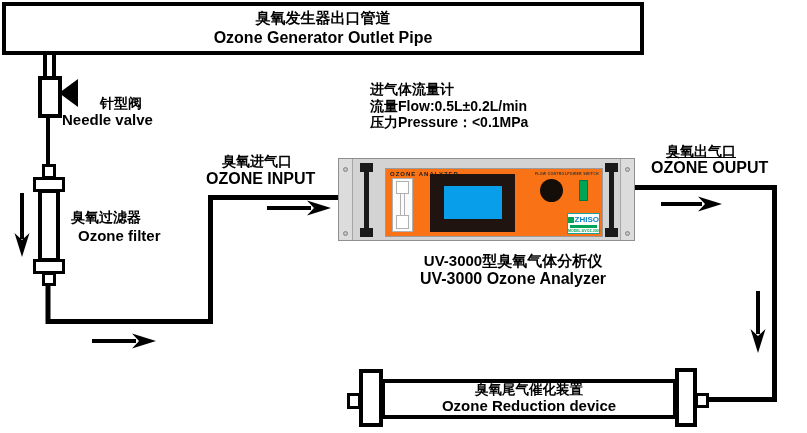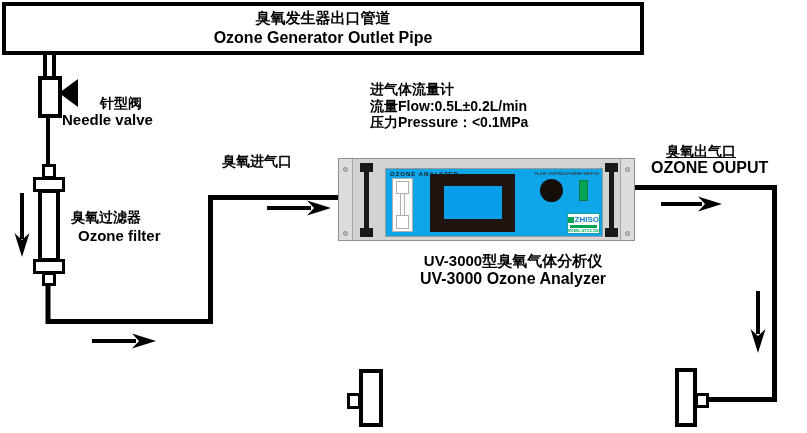--- a/index.html
+++ b/index.html
@@ -54,21 +54,21 @@
   .strip.r { right:0; border-left:1px solid #a6a6a6; }
   .screw { position:absolute; left:4px; width:5px; height:5px; border-radius:50%;
     background:#c2c2c2; border:1px solid #878787; }
   .screw.t { top:8px; } .screw.b { bottom:4px; }
   .handle { position:absolute; top:4px; width:13px; height:74px;
     display:flex; flex-direction:column; align-items:center; }
   .handle.l { left:21px; } .handle.r { left:266px; }
   .handle .hcap { width:13px; height:9px; background:#191919; }
   .handle .hshaft { width:5px; flex:1; background:#191919; }
   .panel { position:absolute; left:46px; top:9px; width:218px; height:69px;
-    background:#0ea5e9; border:1px solid #9a9a9a; }
+    background:#f97316; border:1px solid #9a9a9a; }
   .panel-title { position:absolute; left:4px; top:2px; font-size:6px; letter-spacing:1px; color:#1c1c1c; }
   .flowmeter { position:absolute; left:6px; top:9px; width:21px; height:54px;
     background:#fbfbf9; border:1px solid #b0b0b0; }
   .fm-top { position:absolute; left:3px; top:2px; width:13px; height:13px; background:#fff; border:1px solid #b0b0b0; }
   .fm-tube { position:absolute; left:7px; top:15px; width:5px; height:25px;
     border-left:1px solid #b0b0b0; border-right:1px solid #b0b0b0; }
   .fm-bot { position:absolute; left:3px; bottom:2px; width:13px; height:14px; background:#fff; border:1px solid #b0b0b0; }
   .bezel { position:absolute; left:44px; top:5px; width:85px; height:58px; background:#1f1410; }
   .screen { position:absolute; left:14px; top:12px; width:58px; height:33px; background:#099ee9; }
   .ctl-lbl { position:absolute; top:3px; font-size:3.5px; letter-spacing:0.3px; color:#333;
@@ -143,20 +143,21 @@
 
   <div class="shape f-stub-t"></div>
   <div class="shape f-cap-t"></div>
   <div class="shape f-body"></div>
   <div class="shape f-cap-b"></div>
   <div class="shape f-stub-b"></div>
   <div class="lbl lbl-fl-zh">臭氧过滤器</div>
   <div class="lbl lbl-fl-en">Ozone filter</div>
 
   <div class="lbl lbl-in-zh">臭氧进气口</div>
+  <div class="lbl lbl-in-en">OZONE INPUT</div>
 
   <div class="lbl inlet-note">
     <div>进气体流量计</div>
     <div>流量Flow:0.5L±0.2L/min</div>
     <div>压力Pressure：&lt;0.1MPa</div>
   </div>
 
   <div class="analyzer">
     <div class="strip l">
       <span class="screw t"></span>
@@ -202,16 +203,20 @@
   </div>
 
   <div class="lbl cap-zh">UV-3000型臭氧气体分析仪</div>
   <div class="lbl cap-en">UV-3000 Ozone Analyzer</div>
 
   <div class="lbl lbl-out-zh">臭氧出气口</div>
   <div class="lbl lbl-out-en">OZONE OUPUT</div>
 
   <div class="shape d-stub-l"></div>
   <div class="shape d-cap-l"></div>
+  <div class="shape d-body">
+    <div class="zh">臭氧尾气催化装置</div>
+    <div class="en">Ozone Reduction device</div>
+  </div>
   <div class="shape d-cap-r"></div>
   <div class="shape d-stub-r"></div>
 
 </div>
 
 </body></html>

